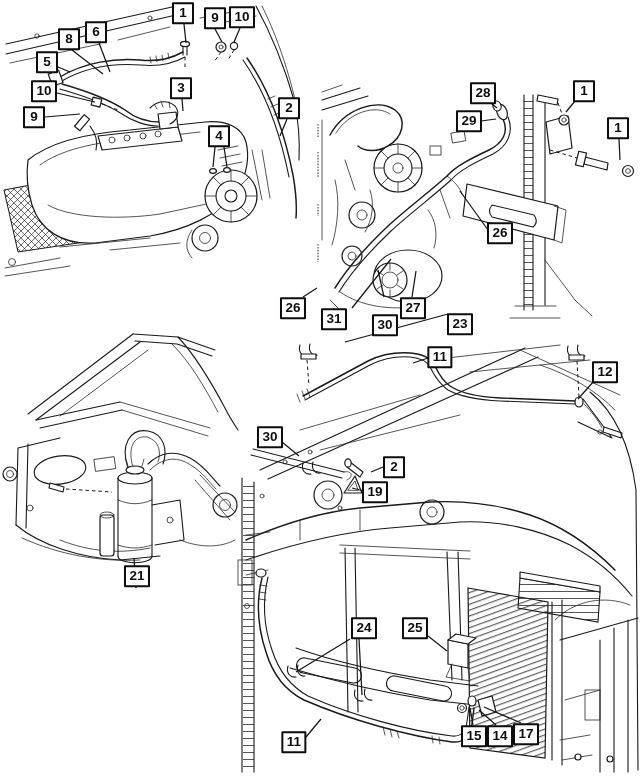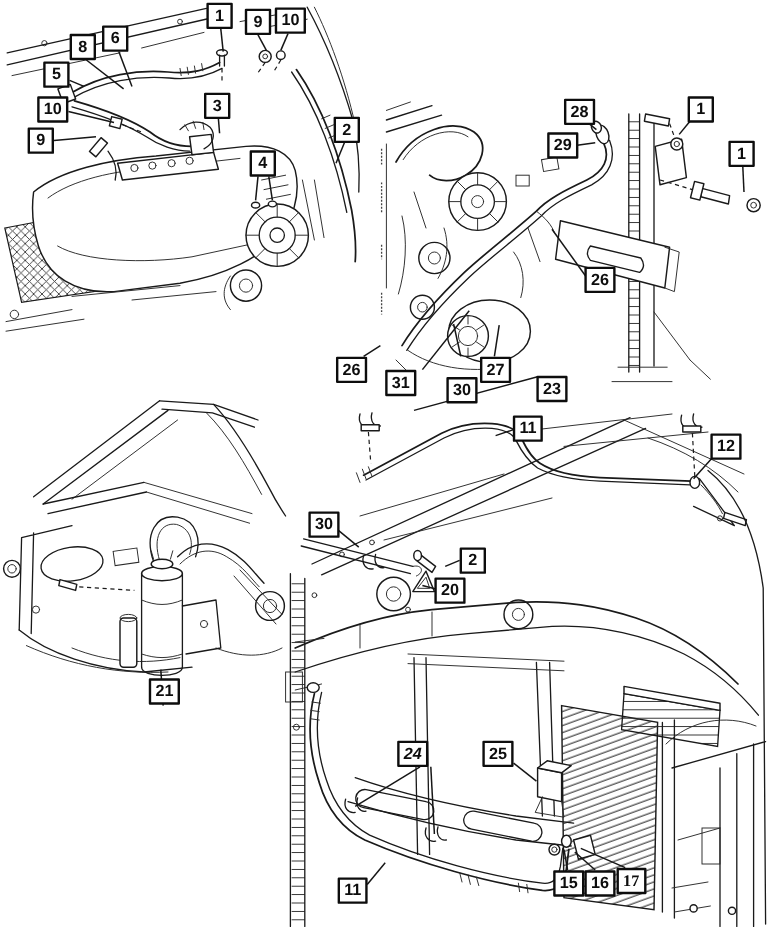--- a/index.html
+++ b/index.html
@@ -354,22 +354,22 @@
       <div class="callout" style="left: 500px; top: 233px;">26</div>
       <div class="callout" style="left: 293px; top: 308px;">26</div>
       <div class="callout" style="left: 334px; top: 319px;">31</div>
       <div class="callout" style="left: 385px; top: 325px;">30</div>
       <div class="callout" style="left: 413px; top: 308px;">27</div>
       <div class="callout" style="left: 460px; top: 300px; margin-top: 24px;">23</div>
       <div class="callout" style="left: 440px; top: 357px;">11</div>
       <div class="callout" style="left: 605px; top: 372px;">12</div>
       <div class="callout" style="left: 270px; top: 437px;">30</div>
       <div class="callout" style="left: 394px; top: 467px;">2</div>
-      <div class="callout" style="left: 375px; top: 492px;">20</div>
-      <div class="callout" style="left: 344px; top: 628px; font-style: italic;">24</div>
+      <div class="callout" style="left: 375px; top: 492px;">19</div>
+      <div class="callout" style="left: 364px; top: 628px;">24</div>
       <div class="callout" style="left: 415px; top: 628px;">25</div>
       <div class="callout" style="left: 294px; top: 742px;">11</div>
       <div class="callout" style="left: 474px; top: 736px;">15</div>
-      <div class="callout" style="left: 500px; top: 736px;">16</div>
-      <div class="callout" style="left: 526px; top: 734px; font-family: Liberation Serif, serif;">17</div>
+      <div class="callout" style="left: 500px; top: 736px;">14</div>
+      <div class="callout" style="left: 526px; top: 734px;">17</div>
       <div class="callout" style="left: 137px; top: 576px;">21</div>
     </div>
 </div>
 
 </body></html>

